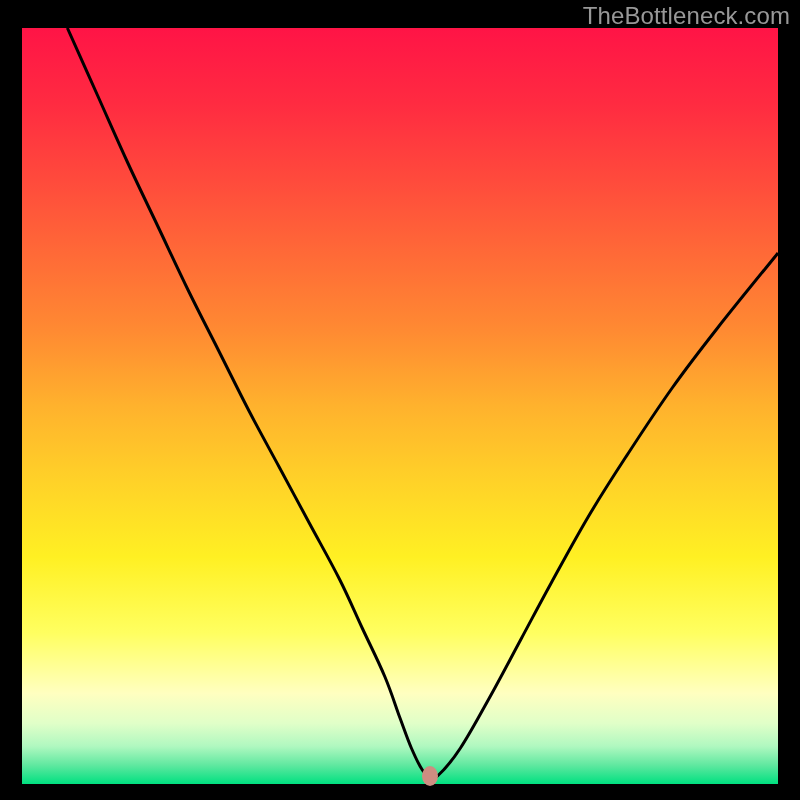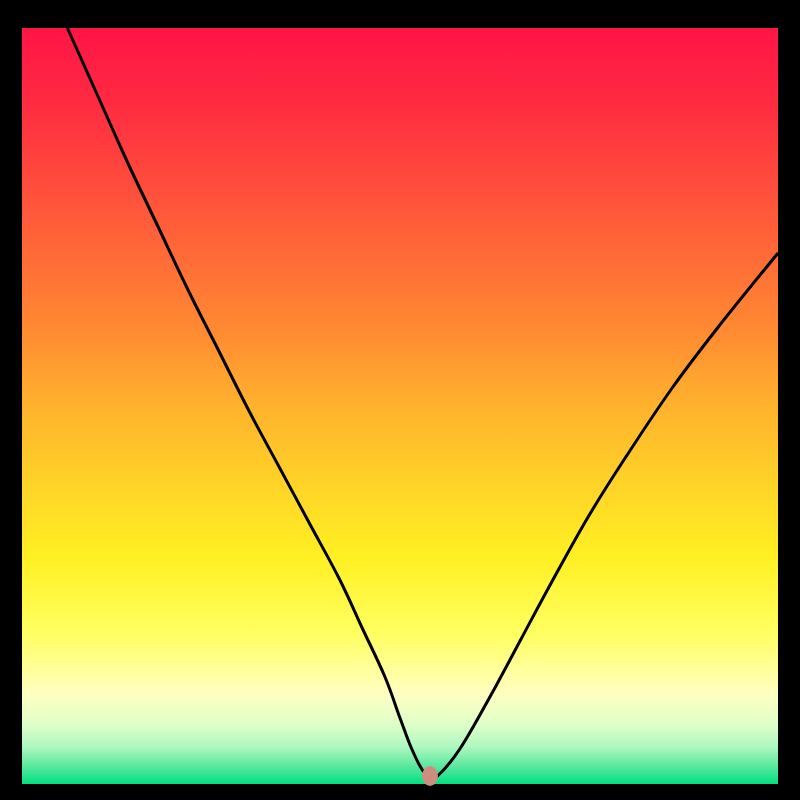--- a/index.html
+++ b/index.html
@@ -50,20 +50,21 @@
     background: #cd8d81;
     border-radius: 50% / 50%;
     transform: translate(-50%, -50%);
   }
 </style>
 </head>
 <body>
 
 <div class="outer">
 
+  <div class="watermark">TheBottleneck.com</div>
 
   <div class="plot-area">
 
     <svg class="gradient-bg" viewBox="0 0 100 100" preserveAspectRatio="none">
       <defs>
         <linearGradient id="bg-grad" x1="0" y1="0" x2="0" y2="1">
             <stop offset="0%" stop-color="#ff1446"></stop>
             <stop offset="10%" stop-color="#ff2b41"></stop>
             <stop offset="20%" stop-color="#ff4a3c"></stop>
             <stop offset="30%" stop-color="#ff6a37"></stop>

